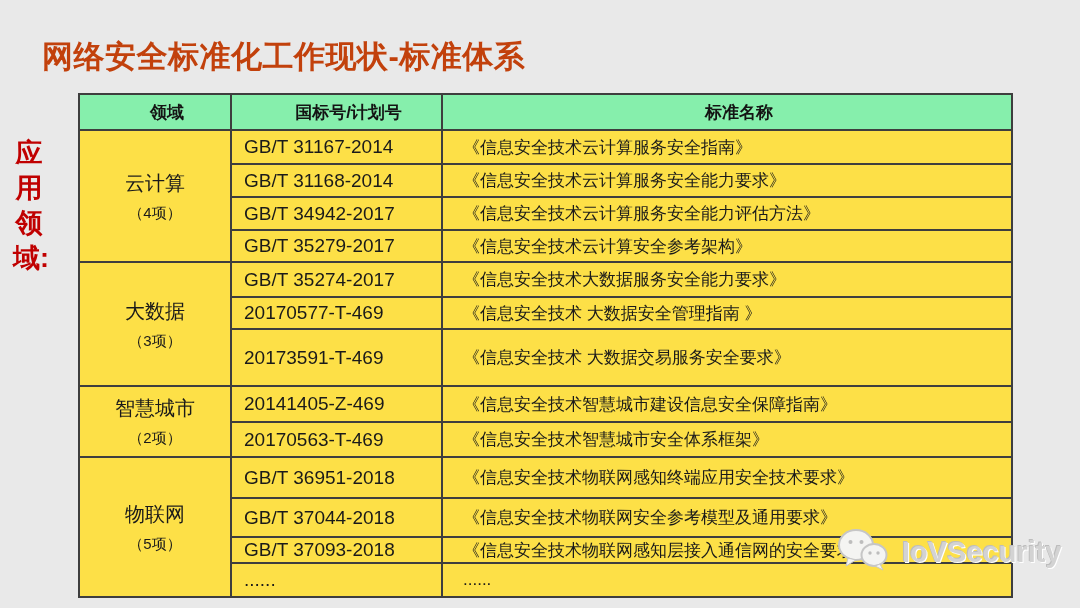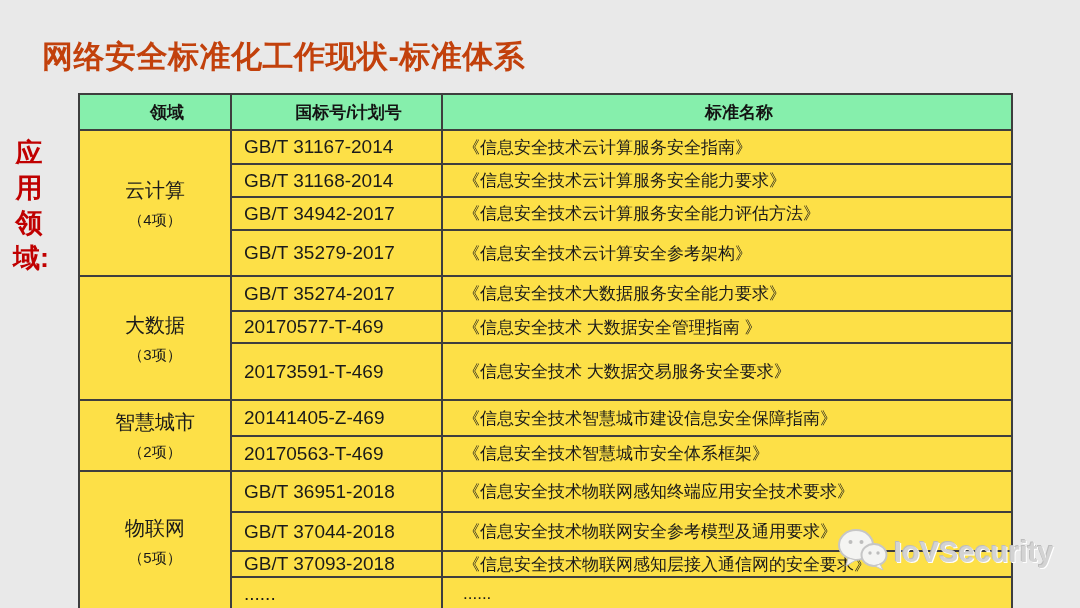--- a/index.html
+++ b/index.html
@@ -47,21 +47,21 @@
 
   td.group { text-align: center; }
   .domain { font-size: 20px; color: #1A1A1A; }
   .count  { font-size: 15px; color: #1A1A1A; margin-top: 7px; }
 
   td.code { font-size: 19px; padding-left: 12px; }
   td.name { font-size: 17px; padding-left: 20px; }
 
   .watermark {
     position: absolute; left: 836px; top: 526px;
-    display: flex; align-items: center; gap: 4px;
+    display: flex; align-items: center; gap: 12px;
     z-index: 5; pointer-events: none;
   }
   .watermark-text {
     font-size: 29px; font-weight: bold; color: #D3D3D3;
     text-shadow: 1px 1px 0 #FFFFFF, -1px -1px 0 #BDBDBD;
     white-space: nowrap;
   }
 </style>
 </head>
 <body>
@@ -97,21 +97,21 @@
           <td class="name">《信息安全技术云计算服务安全指南》</td>
         </tr>
         <tr style="height:33px">
           <td class="code">GB/T 31168-2014</td>
           <td class="name">《信息安全技术云计算服务安全能力要求》</td>
         </tr>
         <tr style="height:33px">
           <td class="code">GB/T 34942-2017</td>
           <td class="name">《信息安全技术云计算服务安全能力评估方法》</td>
         </tr>
-        <tr style="height:46px">
+        <tr style="height:32px">
           <td class="code">GB/T 35279-2017</td>
           <td class="name">《信息安全技术云计算安全参考架构》</td>
         </tr>
 
         <tr style="height:35px">
           <td class="group" rowspan="3">
             <div class="domain">大数据</div>
             <div class="count">（3项）</div>
           </td>
           <td class="code">GB/T 35274-2017</td>

